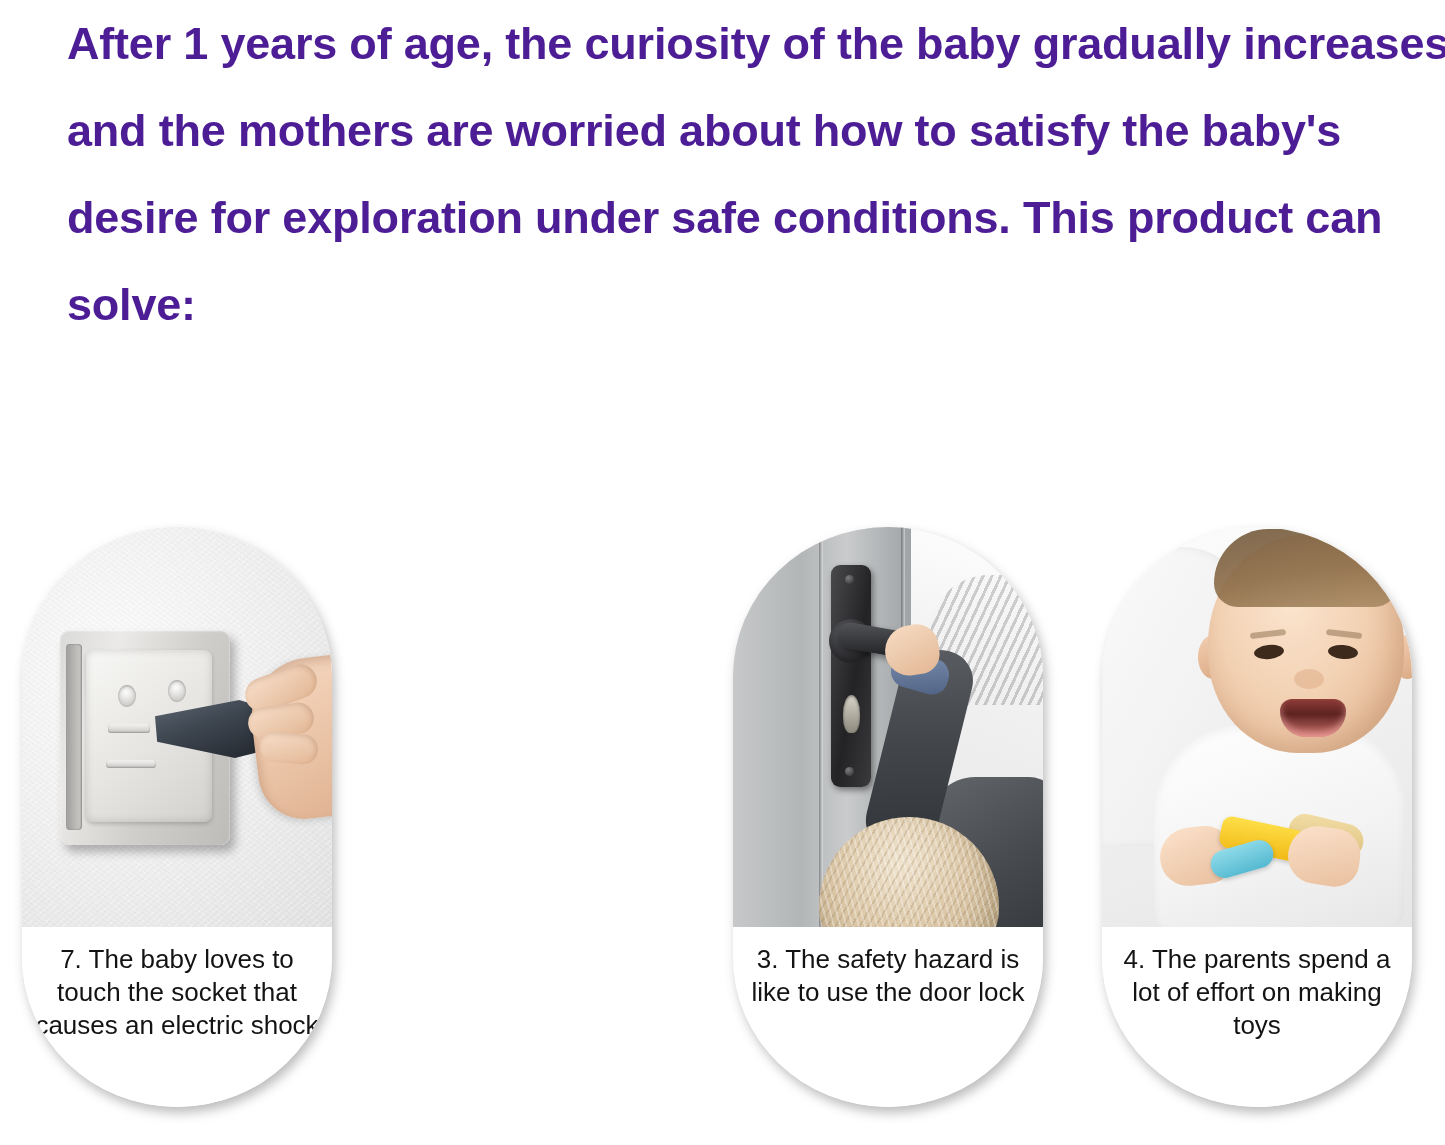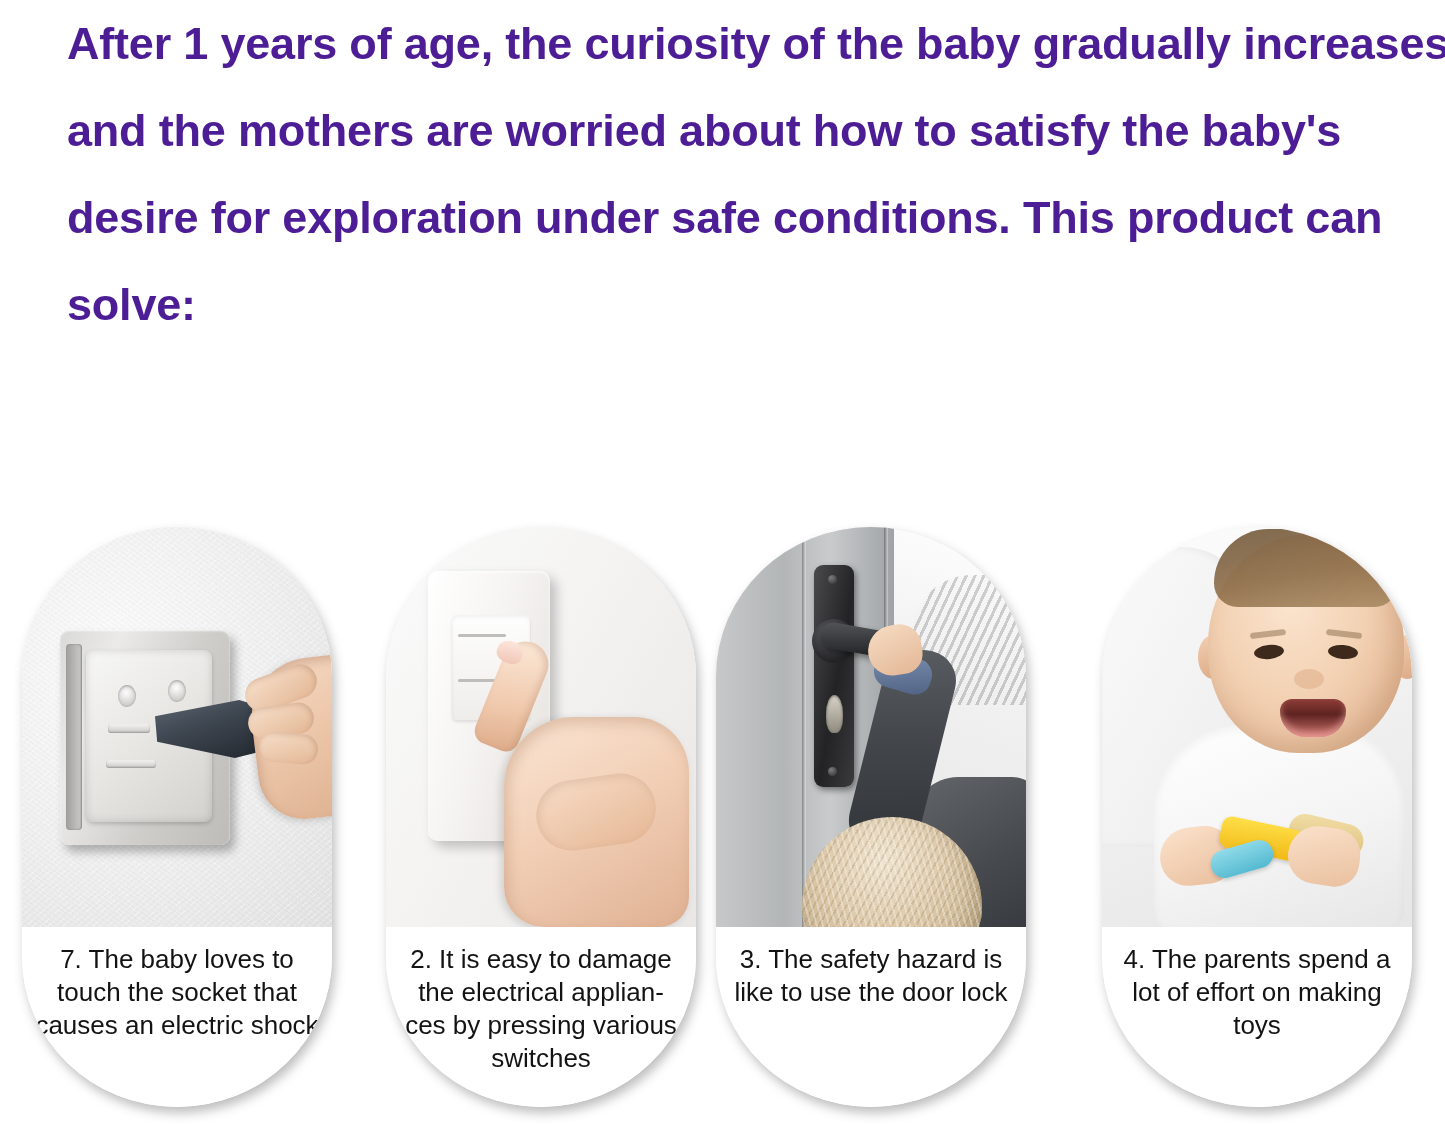--- a/index.html
+++ b/index.html
@@ -45,21 +45,21 @@
     top: 0;
     width: 310px;
     height: 580px;
     border-radius: 155px / 150px;
     background: #ffffff;
     overflow: hidden;
     box-shadow: 3px 6px 11px rgba(90, 90, 90, 0.40);
   }
   .panel.p1 { left: 22px; }
   .panel.p2 { left: 386px; }
-  .panel.p3 { left: 716px; }
+  .panel.p3 { left: 733px; }
   .panel.p4 { left: 1102px; }
 
   .photo {
     position: absolute;
     left: 0; top: 0;
     width: 100%;
     height: 400px;
     overflow: hidden;
     background: #f2f2f2;
   }
@@ -455,35 +455,20 @@
       <div class="plug-body"></div>
       <div class="plug-neck"></div>
       <div class="hand1"></div>
       <div class="finger1 f1"></div>
       <div class="finger1 f2"></div>
       <div class="finger1 f3"></div>
     </div>
     <div class="caption">7. The baby loves to touch the socket that causes an electric shock</div>
   </div>
 
-  <div class="panel p2">
-    <div class="photo">
-      <div class="wall2"></div>
-      <div class="switch-plate"></div>
-      <div class="switch-rocker"></div>
-      <div class="switch-line l1"></div>
-      <div class="switch-line l2"></div>
-      <div class="hand2"></div>
-      <div class="knuckle2"></div>
-      <div class="finger2"></div>
-      <div class="nail2"></div>
-    </div>
-    <div class="caption">2. It is easy to damage the electrical applian-
-ces by pressing various switches</div>
-  </div>
 
   <div class="panel p3">
     <div class="photo">
       <div class="door3">
         <div class="door-bg-right"></div>
         <div class="door-leaf"></div>
         <div class="door-groove g1"></div>
         <div class="door-groove g2"></div>
       </div>
       <div class="curtain3"></div>

